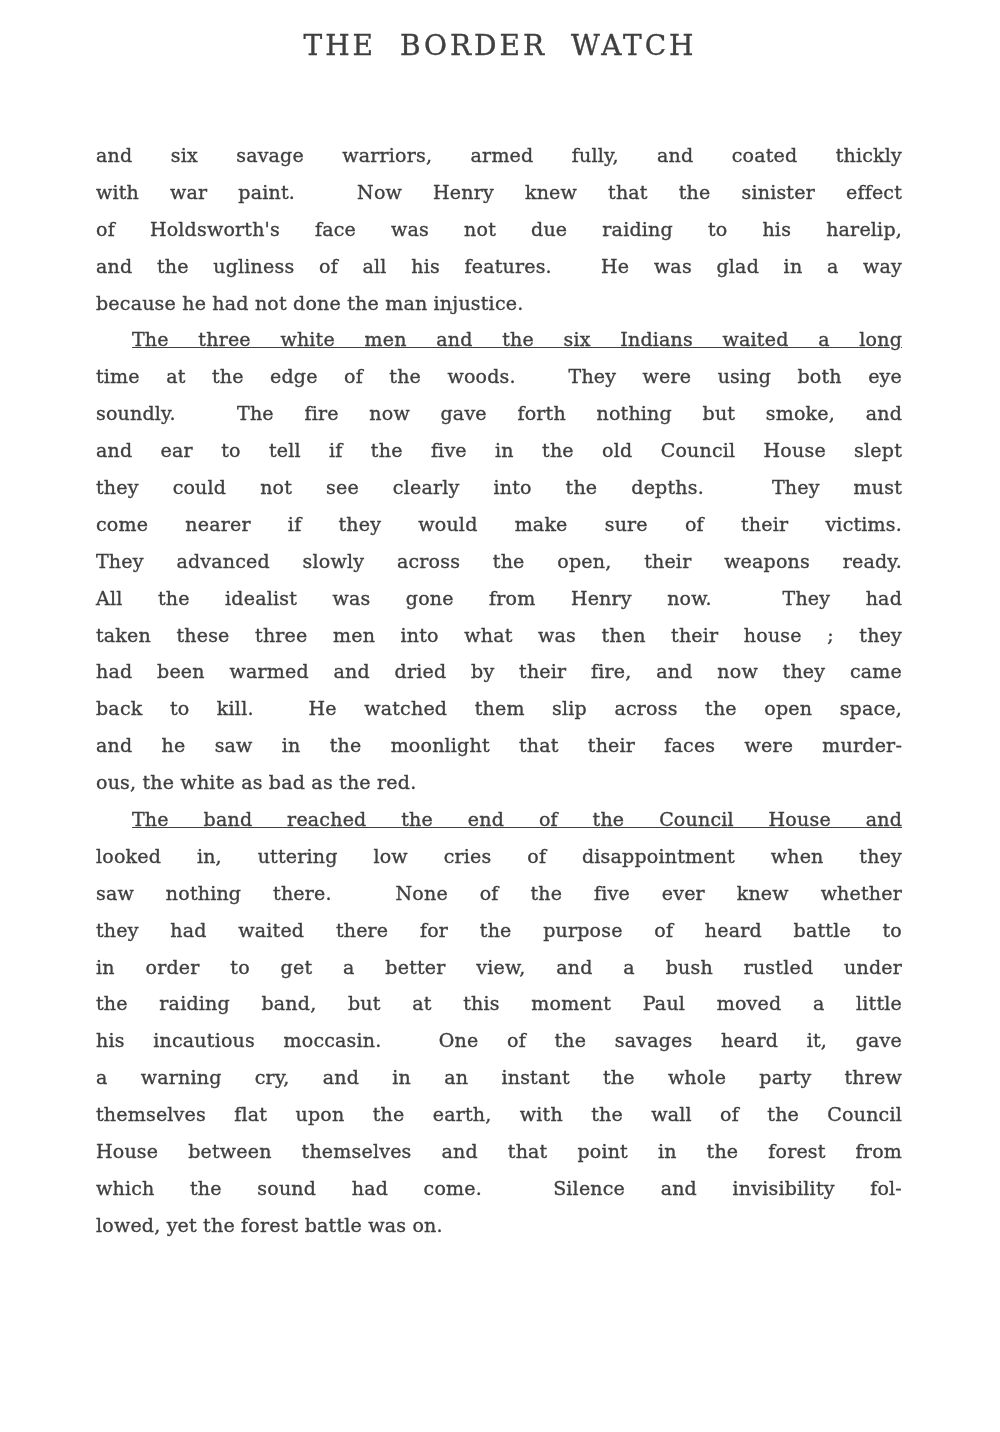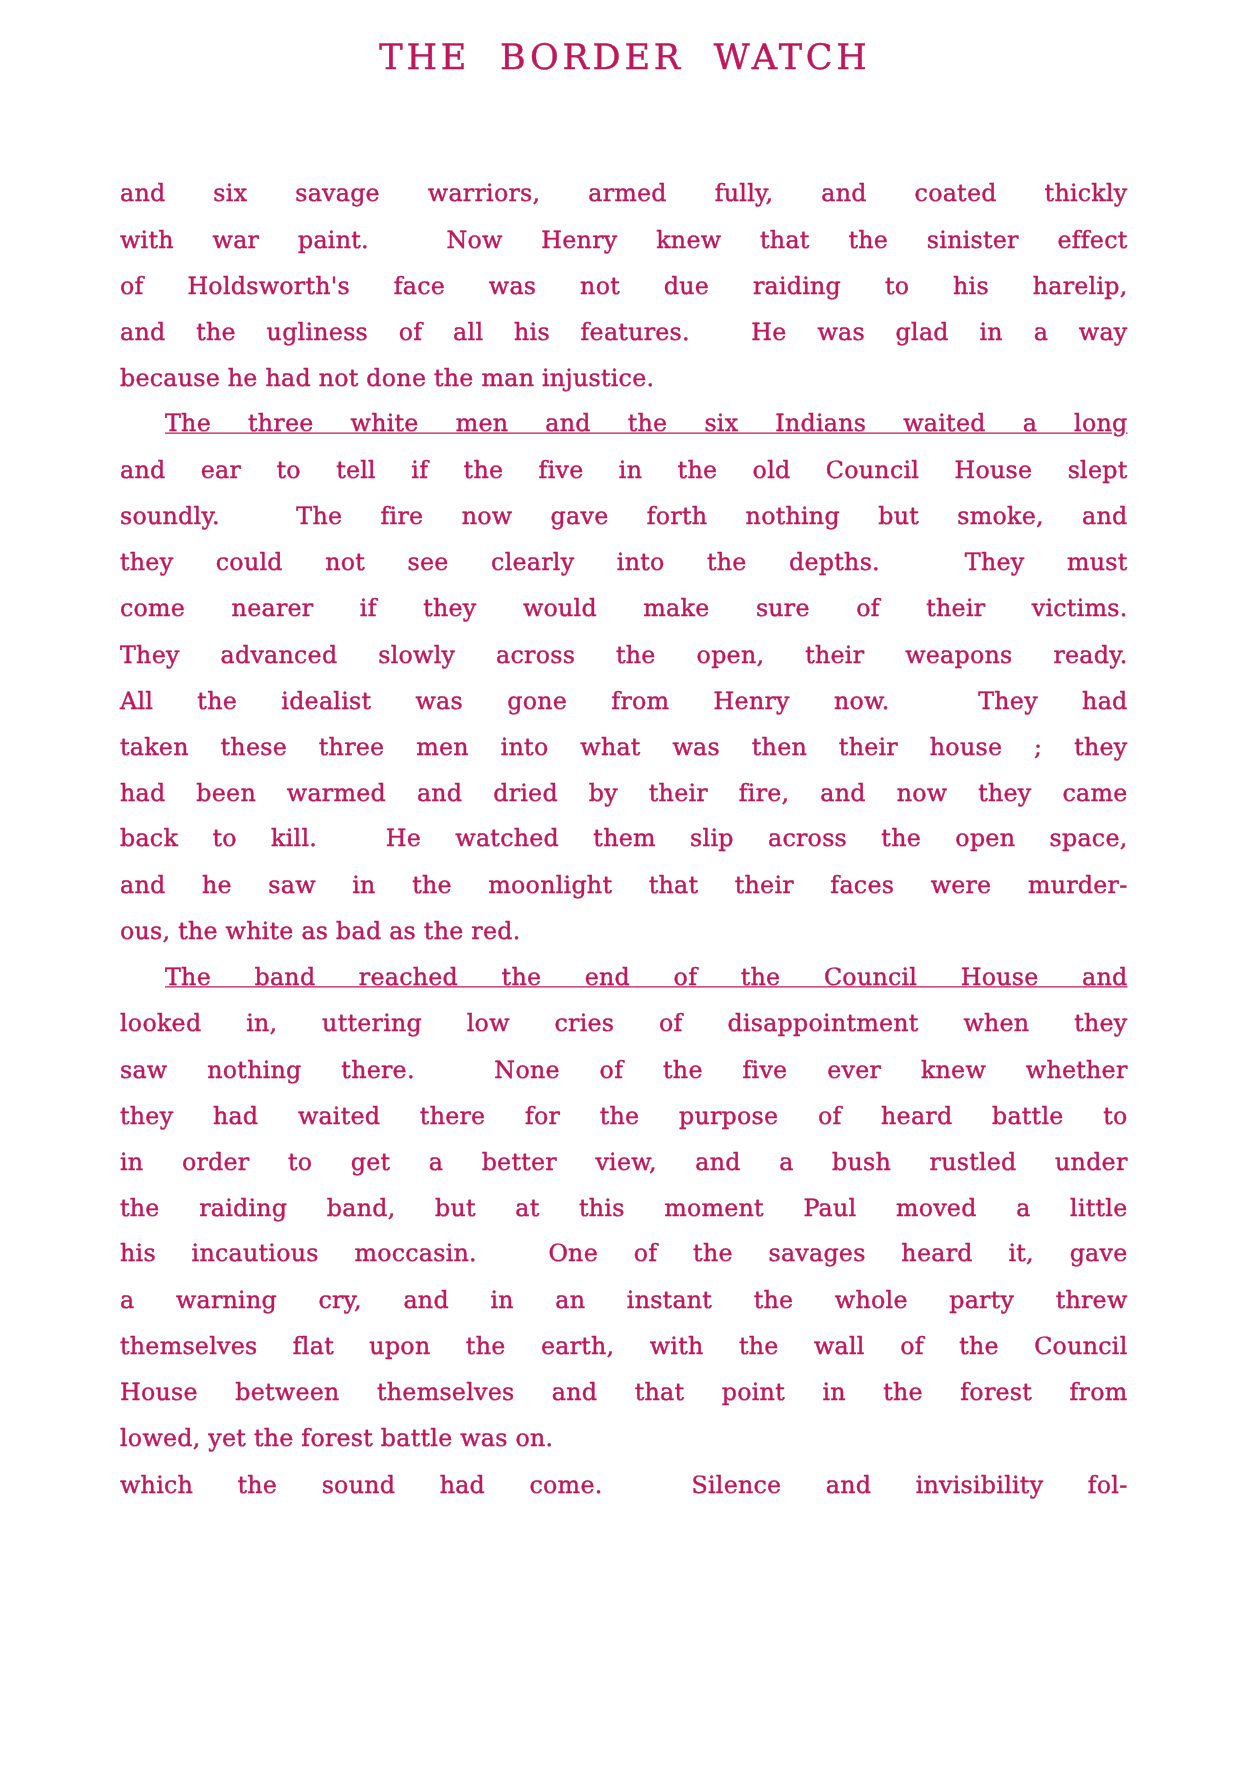--- a/index.html
+++ b/index.html
@@ -6,21 +6,21 @@
     margin: 0;
     padding: 0;
     background: #ffffff;
   }
   .page {
     position: relative;
     width: 1000px;
     height: 1432px;
     background: #ffffff;
     font-family: "DejaVu Serif", serif;
-    color: #be185d;
+    color: #404040;
     overflow: hidden;
   }
   .title {
     position: absolute;
     top: 29px;
     left: 0;
     width: 1000px;
     text-align: center;
     font-size: 28px;
     line-height: 34px;
@@ -58,37 +58,38 @@
 
 <div class="page">
   <div class="title">THE BORDER WATCH</div>
   <div class="text-block" id="text-block">
       <div class="line">and six savage warriors, armed fully, and coated thickly</div>
       <div class="line">with war paint.&nbsp; Now Henry knew that the sinister effect</div>
       <div class="line">of Holdsworth's face was not due raiding to his harelip,</div>
       <div class="line">and the ugliness of all his features.&nbsp; He was glad in a way</div>
       <div class="line para-end">because he had not done the man injustice.</div>
       <div class="line indent">The three white men and the six Indians waited a long</div>
+      <div class="line">time at the edge of the woods.&nbsp; They were using both eye</div>
+      <div class="line">soundly.&nbsp; The fire now gave forth nothing but smoke, and</div>
       <div class="line">and ear to tell if the five in the old Council House slept</div>
-      <div class="line">soundly.&nbsp; The fire now gave forth nothing but smoke, and</div>
       <div class="line">they could not see clearly into the depths.&nbsp; They must</div>
       <div class="line">come nearer if they would make sure of their victims.</div>
       <div class="line">They advanced slowly across the open, their weapons ready.</div>
       <div class="line">All the idealist was gone from Henry now.&nbsp; They had</div>
       <div class="line">taken these three men into what was then their house&nbsp;; they</div>
       <div class="line">had been warmed and dried by their fire, and now they came</div>
       <div class="line">back to kill.&nbsp; He watched them slip across the open space,</div>
       <div class="line">and he saw in the moonlight that their faces were murder-</div>
       <div class="line para-end">ous, the white as bad as the red.</div>
       <div class="line indent">The band reached the end of the Council House and</div>
       <div class="line">looked in, uttering low cries of disappointment when they</div>
       <div class="line">saw nothing there.&nbsp; None of the five ever knew whether</div>
       <div class="line">they had waited there for the purpose of heard battle to</div>
       <div class="line">in order to get a better view, and a bush rustled under</div>
       <div class="line">the raiding band, but at this moment Paul moved a little</div>
       <div class="line">his incautious moccasin.&nbsp; One of the savages heard it, gave</div>
       <div class="line">a warning cry, and in an instant the whole party threw</div>
       <div class="line">themselves flat upon the earth, with the wall of the Council</div>
       <div class="line">House between themselves and that point in the forest from</div>
+      <div class="line">which the sound had come.&nbsp; Silence and invisibility fol-</div>
       <div class="line para-end">lowed, yet the forest battle was on.</div>
-      <div class="line">which the sound had come.&nbsp; Silence and invisibility fol-</div>
     </div>
 </div>
 
 </body></html>

